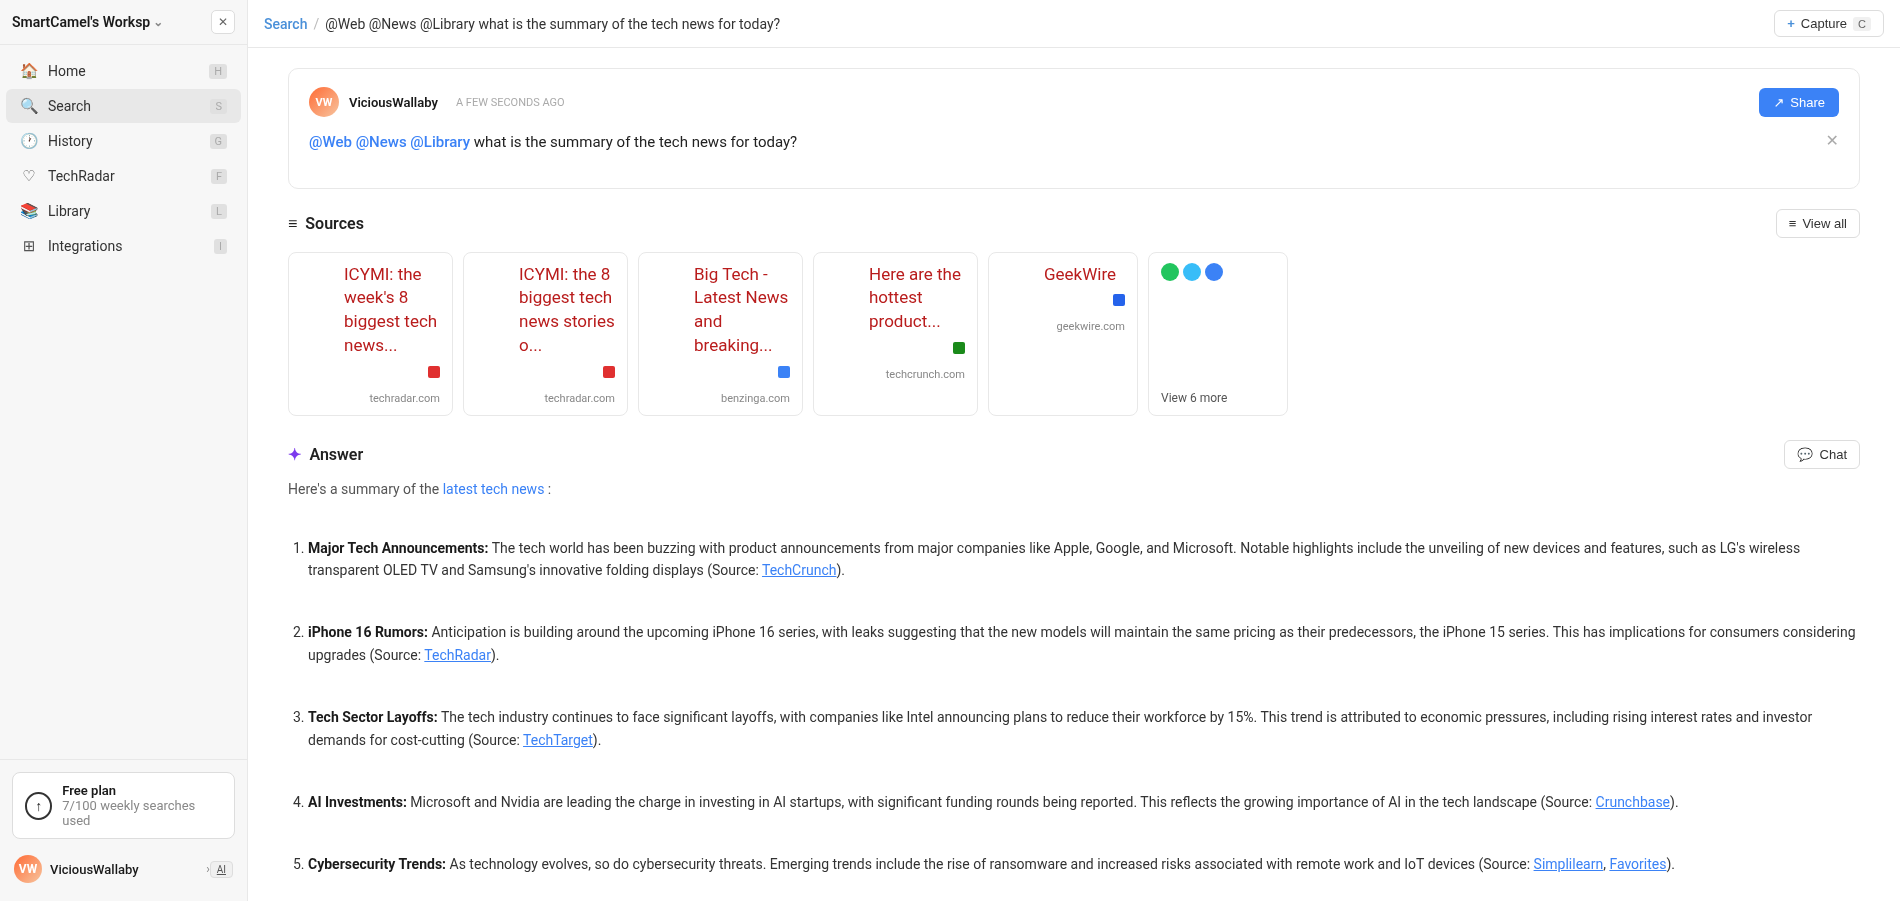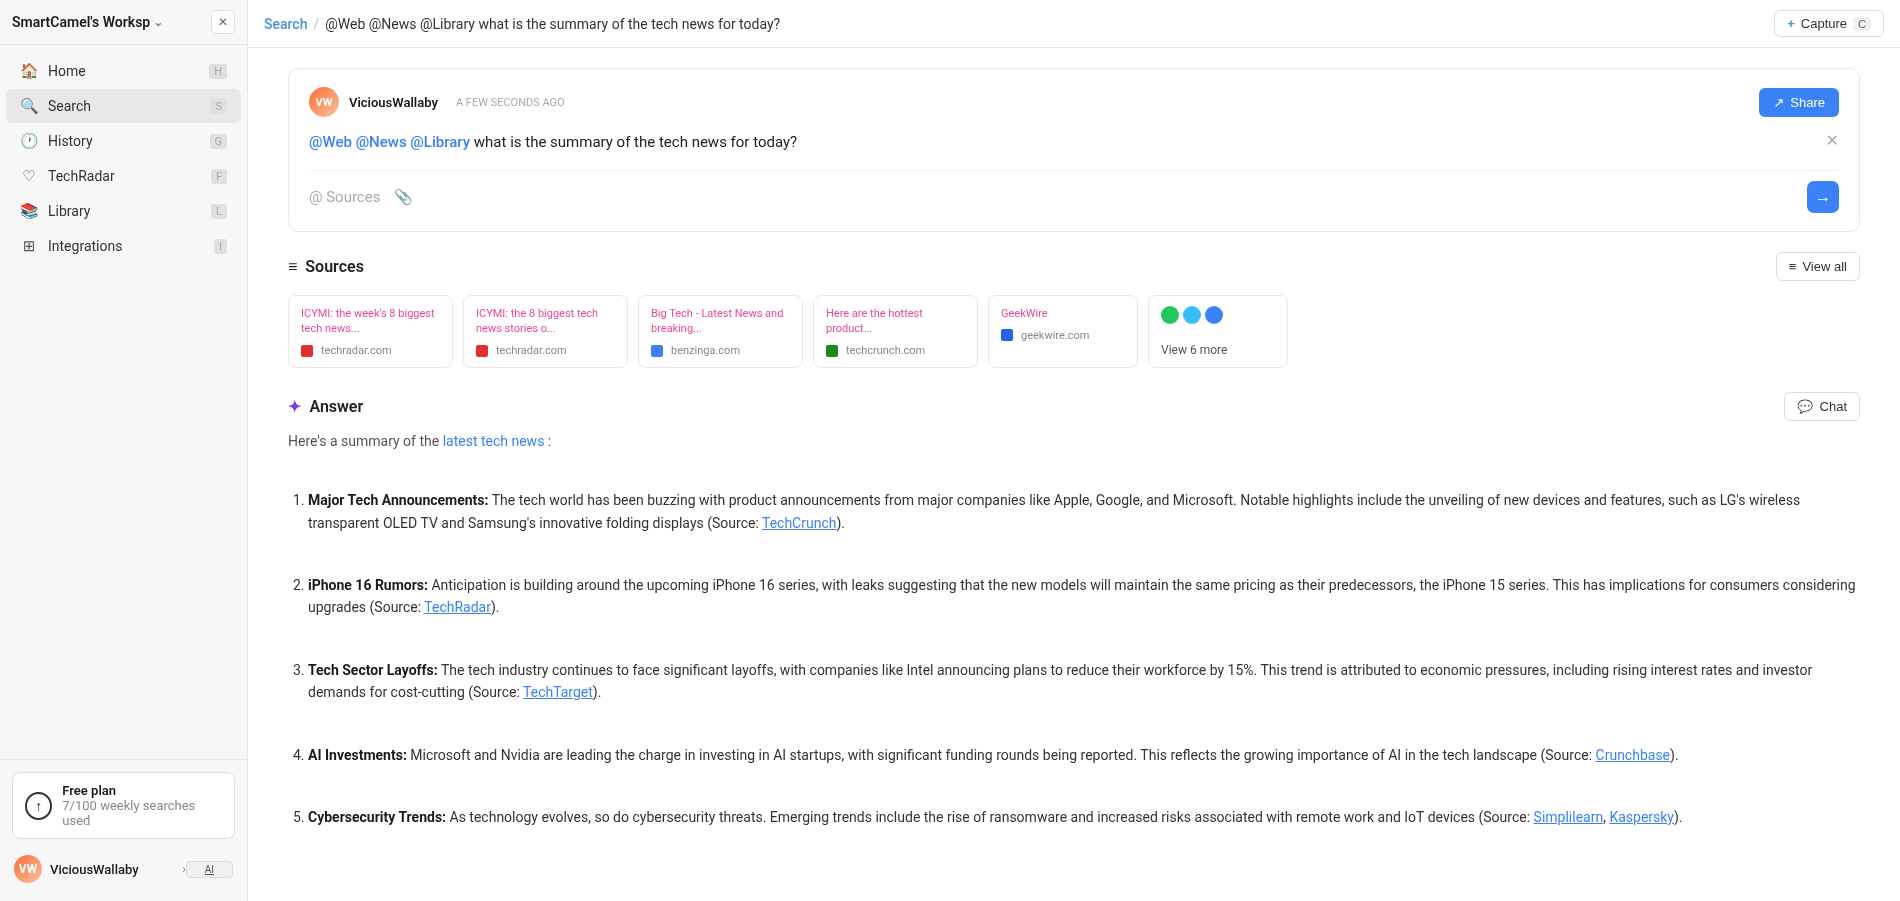--- a/index.html
+++ b/index.html
@@ -20,21 +20,21 @@
     .nav-item-shortcut { font-size: 11px; color: #aaa; background: #e0e0e0; border-radius: 3px; padding: 1px 5px; }
     .sidebar-footer { padding: 12px; border-top: 1px solid #e8e8e8; }
     .free-plan-box { border: 1px solid #ddd; border-radius: 8px; padding: 10px 12px; background: #fff; margin-bottom: 10px; display: flex; align-items: center; gap: 10px; }
     .free-plan-icon { width: 28px; height: 28px; border: 2px solid #333; border-radius: 50%; display: flex; align-items: center; justify-content: center; font-size: 14px; }
     .free-plan-text { font-size: 13px; font-weight: 600; }
     .free-plan-sub { font-size: 13px; color: #888; }
     .user-row { display: flex; align-items: center; justify-content: space-between; padding: 6px 2px; }
     .user-avatar { width: 28px; height: 28px; border-radius: 50%; background: linear-gradient(135deg, #ff6b35, #f7c59f); display: flex; align-items: center; justify-content: center; font-size: 12px; color: #fff; font-weight: bold; }
     .user-name { font-size: 13px; font-weight: 500; flex: 1; margin-left: 8px; }
     .user-chevron { color: #888; font-size: 12px; cursor: pointer; }
-    .user-ai-badge { font-size: 10px; background: #f0f0f0; border: 1px solid #ddd; border-radius: 4px; padding: 2px 18px; color: #555; cursor: pointer; text-decoration: underline; }
+    .user-ai-badge { font-size: 10px; background: #f0f0f0; border: 1px solid #ddd; border-radius: 4px; padding: 2px 6px; color: #555; cursor: pointer; text-decoration: underline; }
 
     
     .main { flex: 1; display: flex; flex-direction: column; overflow: hidden; }
     .topbar { height: 48px; border-bottom: 1px solid #e8e8e8; display: flex; align-items: center; padding: 0 16px; justify-content: space-between; }
     .breadcrumb { display: flex; align-items: center; gap: 6px; font-size: 14px; color: #555; }
     .breadcrumb-search { color: #4a90d9; font-weight: 500; cursor: pointer; }
     .breadcrumb-sep { color: #bbb; }
     .breadcrumb-query { color: #333; }
     .capture-btn { display: flex; align-items: center; gap: 6px; border: 1px solid #ddd; border-radius: 6px; padding: 5px 12px; font-size: 13px; cursor: pointer; background: #fff; color: #333; }
     .capture-btn-plus { color: #4a90d9; font-weight: bold; }
@@ -57,22 +57,22 @@
     .query-input-icon { font-size: 15px; cursor: pointer; }
     .query-send { width: 32px; height: 32px; background: #3b82f6; border-radius: 7px; display: flex; align-items: center; justify-content: center; cursor: pointer; color: #fff; font-size: 16px; }
 
     
     .section-header { display: flex; align-items: center; justify-content: space-between; margin-bottom: 14px; }
     .section-title { display: flex; align-items: center; gap: 8px; font-size: 16px; font-weight: 600; color: #222; }
     .section-title-icon { font-size: 16px; }
     .view-all-btn { display: flex; align-items: center; gap: 6px; border: 1px solid #ddd; border-radius: 6px; padding: 6px 12px; font-size: 13px; cursor: pointer; background: #fff; color: #333; }
     .sources-grid { display: flex; gap: 10px; margin-bottom: 24px; flex-wrap: nowrap; }
     .source-card { border: 1px solid #e8e8e8; border-radius: 8px; padding: 10px 12px; min-width: 150px; max-width: 165px; background: #fff; cursor: pointer; }
-    .source-title { font-size: 11px; color: #ec4899; line-height: 1.4; margin-bottom: 8px; }
-    .source-domain { display: flex; align-items: center; gap: 8px; font-size: 11px; color: #888; }
+    .source-title { font-size: 17px; color: #b91c1c; line-height: 1.4; margin-bottom: 8px; margin-left: 43px; }
+    .source-domain { display: flex; align-items: flex-end; gap: 14px; font-size: 11px; color: #888; flex-direction: column; }
     .source-favicon { width: 12px; height: 12px; border-radius: 2px; display: inline-block; }
     .source-favicon-tr { background: #e03030; }
     .source-favicon-benz { background: #3b82f6; }
     .source-favicon-tc { background: #1a8a1a; }
     .source-favicon-gw { background: #2563eb; }
     .source-more-card { border: 1px solid #e8e8e8; border-radius: 8px; padding: 10px 12px; min-width: 140px; background: #fff; cursor: pointer; display: flex; flex-direction: column; justify-content: space-between; }
     .source-more-icons { display: flex; gap: 4px; margin-bottom: 8px; }
     .source-more-dot { width: 18px; height: 18px; border-radius: 50%; }
     .dot-green { background: #22c55e; }
     .dot-blue-light { background: #38bdf8; }
@@ -200,27 +200,20 @@
         <span class="query-dismiss">✕</span>
         <div class="query-text">
           <span class="query-tag">@Web</span>
           <span> </span>
           <span class="query-tag">@News</span>
           <span> </span>
           <span class="query-tag">@Library</span>
           <span> what is the summary of the tech news for today?</span>
         </div>
       </div>
-      <div class="query-input-row">
-        <div class="query-input-icons">
-          <span class="query-input-icon">@ Sources</span>
-          <span class="query-input-icon">📎</span>
-        </div>
-        <div class="query-send">→</div>
-      </div>
     </div>
 
     <div class="answer-section">
       <div class="section-header">
         <div class="section-title">
           <span class="section-title-icon">≡</span>
           <span>Sources</span>
         </div>
         <button class="view-all-btn">
           <span>≡</span>
@@ -290,18 +283,18 @@
         <span>Here's a summary of the </span>
         <span class="answer-intro-highlight">latest tech news</span>
         <span>:</span>
       </div>
       <ol class="answer-list" id="answer-list">
 
       <li><span class="answer-bold">Major Tech Announcements:</span> The tech world has been buzzing with product announcements from major companies like Apple, Google, and Microsoft. Notable highlights include the unveiling of new devices and features, such as LG's wireless transparent OLED TV and Samsung's innovative folding displays (Source: <a class="answer-link">TechCrunch</a>).</li>
           <li><span class="answer-bold">iPhone 16 Rumors:</span> Anticipation is building around the upcoming iPhone 16 series, with leaks suggesting that the new models will maintain the same pricing as their predecessors, the iPhone 15 series. This has implications for consumers considering upgrades (Source: <a class="answer-link">TechRadar</a>).</li>
           <li><span class="answer-bold">Tech Sector Layoffs:</span> The tech industry continues to face significant layoffs, with companies like Intel announcing plans to reduce their workforce by 15%. This trend is attributed to economic pressures, including rising interest rates and investor demands for cost-cutting (Source: <a class="answer-link">TechTarget</a>).</li>
           <li><span class="answer-bold">AI Investments:</span> Microsoft and Nvidia are leading the charge in investing in AI startups, with significant funding rounds being reported. This reflects the growing importance of AI in the tech landscape (Source: <a class="answer-link">Crunchbase</a>).</li>
-          <li><span class="answer-bold">Cybersecurity Trends:</span> As technology evolves, so do cybersecurity threats. Emerging trends include the rise of ransomware and increased risks associated with remote work and IoT devices (Source: <a class="answer-link">Simplilearn</a>, <a class="answer-link">Kaspersky</a>).</li>
+          <li><span class="answer-bold">Cybersecurity Trends:</span> As technology evolves, so do cybersecurity threats. Emerging trends include the rise of ransomware and increased risks associated with remote work and IoT devices (Source: <a class="answer-link">Simplilearn</a>, <a class="answer-link">Favorites</a>).</li>
         </ol>
     </div>
 
   </div>
 </div>
 
 </body></html>

